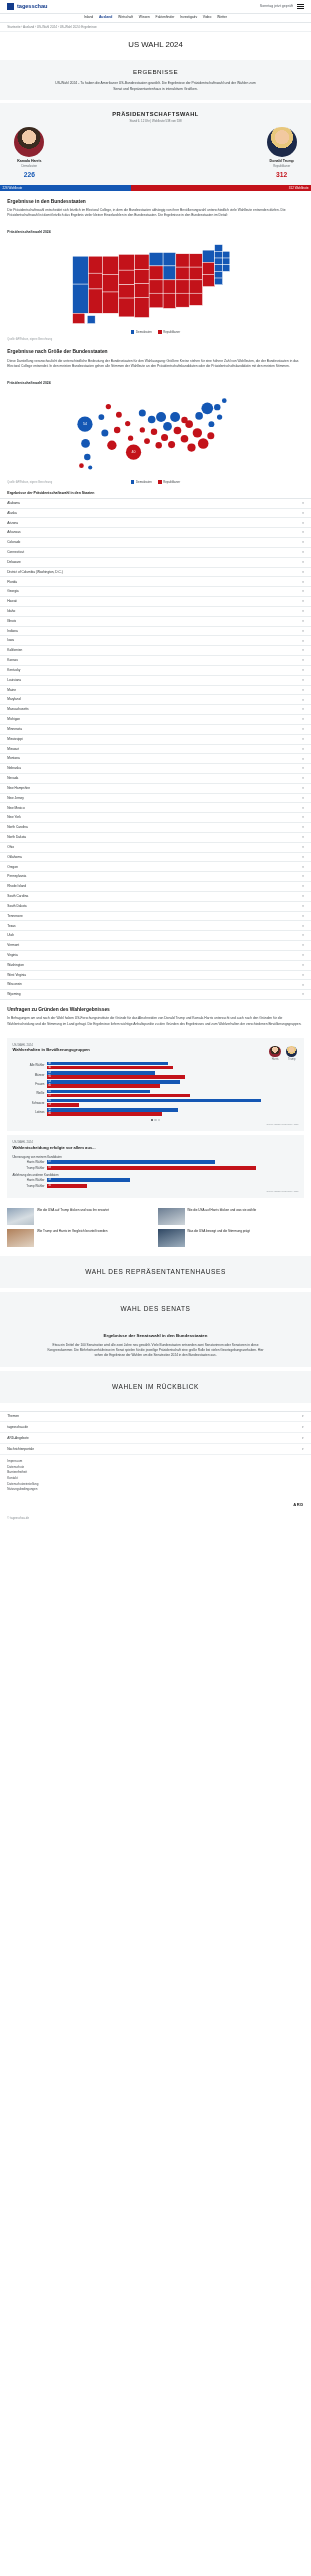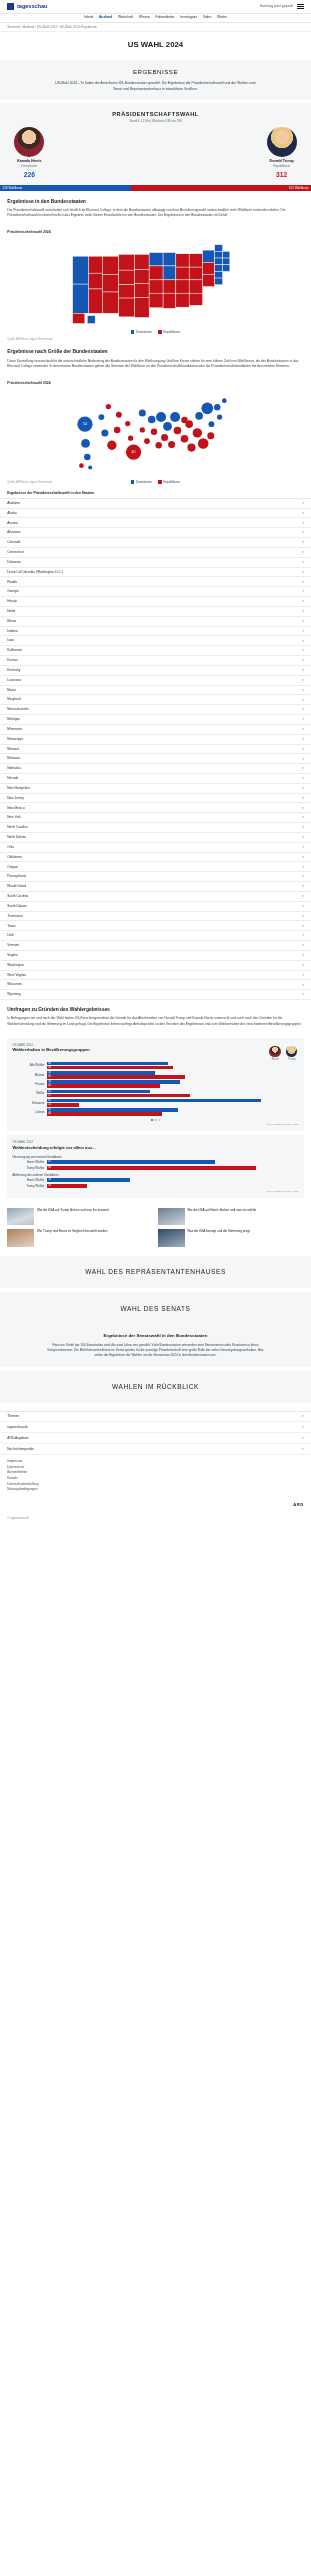--- a/index.html
+++ b/index.html
@@ -40,21 +40,21 @@
   .navbar span { white-space:nowrap; }
   .navbar span.active { color:#143c8c; font-weight:bold; }
 
   .breadcrumb {
     font-size:3.1px; color:#7b8084; padding:2.6px 7.3px 1.6px 7.3px;
     border-bottom:0.5px solid #eef1f3;
   }
 
   
   .pagetitle {
-    text-align:center; font-size:7.8px; font-weight:bold; color:#1a1a1a;
+    text-align:center; font-size:7.8px; font-weight:normal; color:#1a1a1a;
     padding:6.7px 0 6.2px 0;
   }
   .band {
     background:#f4f6f7; margin:3.1px 0; padding:8.3px 7.3px; text-align:center;
   }
   .band h2 {
     margin:0 0 4.1px 0; font-size:6.2px; font-weight:normal; letter-spacing:0.5px; color:#1a1a1a;
   }
   .band p { margin:0 auto; max-width:207px; font-size:3.4px; color:#3c4246; line-height:1.6; }
 

